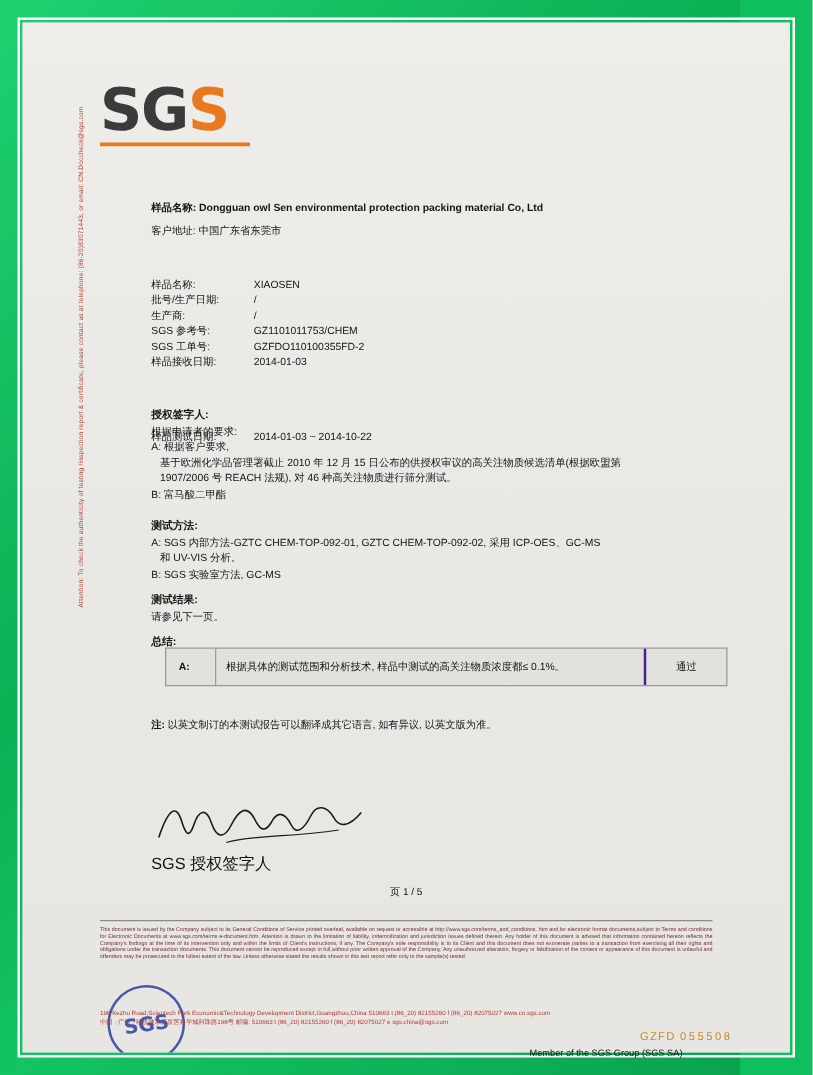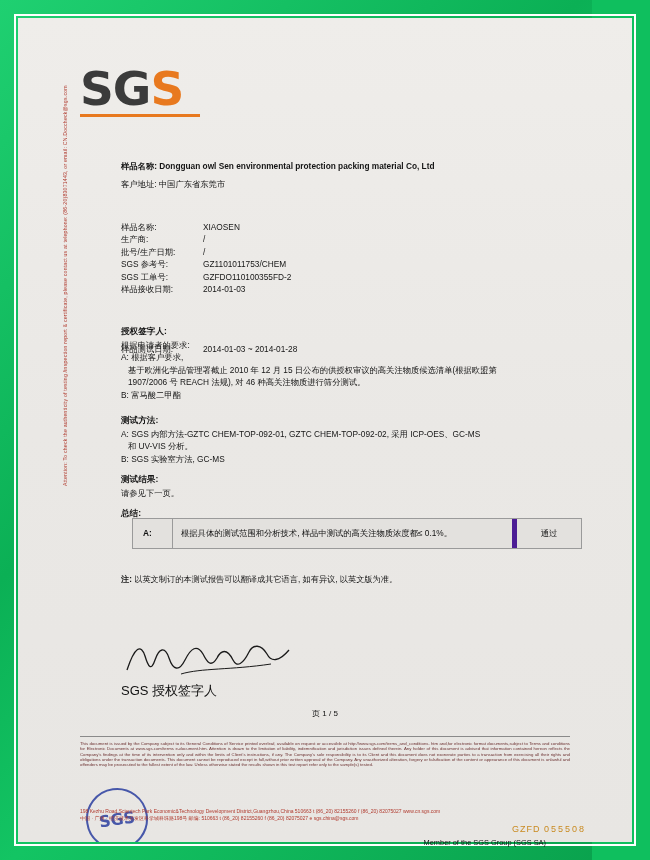--- a/index.html
+++ b/index.html
@@ -74,21 +74,21 @@
   
   .sum-table{
     position:absolute;left:114px;top:500px;width:448px;
     border:1px solid #9a9a9a;
     background:#e3e1de;
     display:flex;
     font-size:8.3px;
     color:#111;
   }
   .sum-table .c1{width:40px;border-right:1px solid #9a9a9a;padding:9px 0 9px 10px;box-sizing:border-box;font-weight:bold;}
-  .sum-table .c2{flex:1;border-right:5px solid #4c1d95;padding:9px 8px;box-sizing:border-box;}
+  .sum-table .c2{flex:1;border-right:2px solid #4c1d95;padding:9px 8px;box-sizing:border-box;}
   .sum-table .c3{width:64px;padding:9px 0;text-align:center;box-sizing:border-box;}
   .note{
     position:absolute;left:103px;top:556px;width:470px;font-size:8.2px;color:#151515;
   }
   .sign-wrap{position:absolute;left:103px;top:620px;width:260px;}
   .sign-sig{
     position:relative;height:42px;
   }
   .sign-label{font-size:13px;color:#111;margin-top:2px;}
   .page-no{
@@ -147,26 +147,26 @@
       <span class="b-bold">Dongguan owl Sen environmental protection packing material Co, Ltd</span>
     </div>
     <div class="block" style="top:160px;">
       <span>客户地址:</span>
       <span>中国广东省东莞市</span>
     </div>
 
 
     <div class="block" style="top:203px;">
       <div><span style="display:inline-block;width:82px;">样品名称:</span><span>XIAOSEN</span></div>
+      <div><span style="display:inline-block;width:82px;">批号/生产日期:</span><span>/</span></div>
       <div><span style="display:inline-block;width:82px;">生产商:</span><span>/</span></div>
-      <div><span style="display:inline-block;width:82px;">批号/生产日期:</span><span>/</span></div>
       <div><span style="display:inline-block;width:82px;">SGS 参考号:</span><span>GZ1101011753/CHEM</span></div>
       <div><span style="display:inline-block;width:82px;">SGS 工单号:</span><span>GZFDO110100355FD-2</span></div>
       <div><span style="display:inline-block;width:82px;">样品接收日期:</span><span>2014-01-03</span></div>
-      <div><span style="display:inline-block;width:82px;margin-top:48px;">样品测试日期:</span><span>2014-01-03 ~ 2014-01-28</span></div>
+      <div><span style="display:inline-block;width:82px;margin-top:48px;">样品测试日期:</span><span>2014-01-03 ~ 2014-10-22</span></div>
     </div>
 
     <div class="block sec-title" style="top:307px;">授权签字人:</div>
     <div class="block" style="top:321px;">
       <div class="line">根据申请者的要求:</div>
       <div class="line">A: 根据客户要求,</div>
       <div class="line">   基于欧洲化学品管理署截止 2010 年 12 月 15 日公布的供授权审议的高关注物质候选清单(根据欧盟第</div>
       <div class="line">   1907/2006 号 REACH 法规), 对 46 种高关注物质进行筛分测试。</div>
       <div class="line">B: 富马酸二甲酯</div>
     </div>

